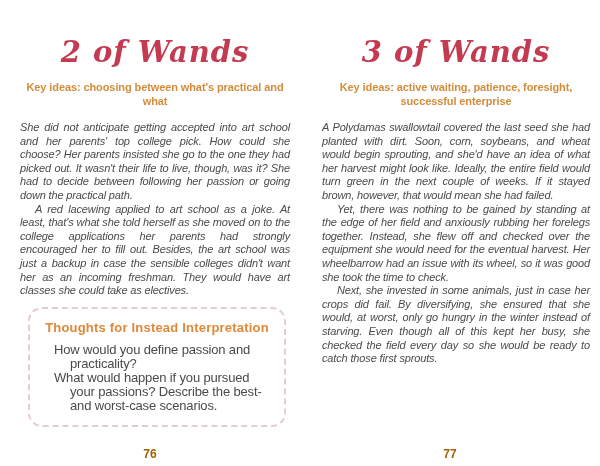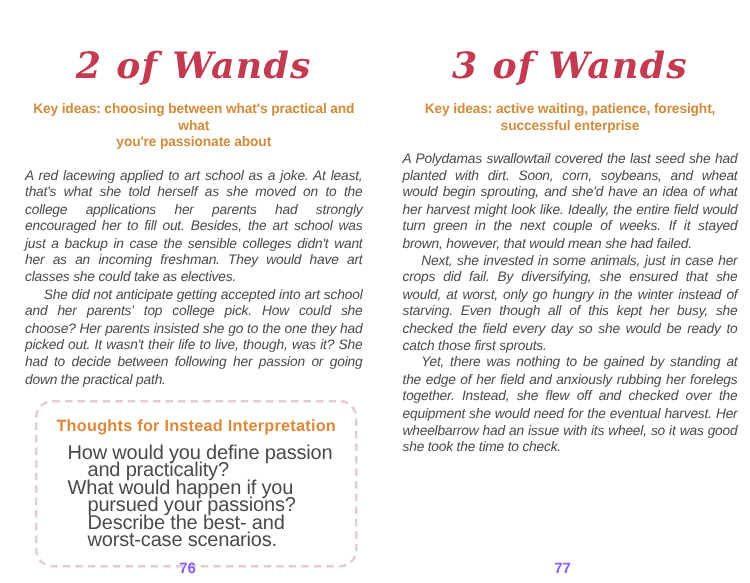--- a/index.html
+++ b/index.html
@@ -68,54 +68,53 @@
   .deeper-box-heading {
     color: #e0883a;
     font-weight: bold;
     font-size: 13px;
     text-align: center;
     margin: 2px 0 8px 0;
     letter-spacing: 0.2px;
   }
   .question {
     color: #4a4a4a;
-    font-size: 16px;
+    font-size: 13px;
     line-height: 14px;
     padding-left: 28px;
     text-indent: -16px;
     letter-spacing: -0.15px;
   }
 
   .page-number {
     position: absolute;
     bottom: 16px;
     left: 0;
     right: 0;
     text-align: center;
-    color: #8b5cf6;
+    color: #a16207;
     font-weight: bold;
     font-size: 12px;
   }
 </style>
 </head>
 <body>
 
 <div class="spread">
 
   <div class="page left">
     <div class="page-title">2 of Wands</div>
 
     <div class="key-ideas">
       <span>Key ideas: choosing between what's practical and what</span><br>
-      <span>you're passionate about</span>
     </div>
 
     <div class="body-text">
+      <p>She did not anticipate getting accepted into art school and her parents' top college pick. How could she choose? Her parents insisted she go to the one they had picked out. It wasn't their life to live, though, was it? She had to decide between following her passion or going down the practical path.</p>
       <p>A red lacewing applied to art school as a joke. At least, that's what she told herself as she moved on to the college applications her parents had strongly encouraged her to fill out. Besides, the art school was just a backup in case the sensible colleges didn't want her as an incoming freshman. They would have art classes she could take as electives.</p>
-      <p>She did not anticipate getting accepted into art school and her parents' top college pick. How could she choose? Her parents insisted she go to the one they had picked out. It wasn't their life to live, though, was it? She had to decide between following her passion or going down the practical path.</p>
     </div>
 
     <div class="deeper-box">
       <div class="deeper-box-heading">Thoughts for Instead Interpretation</div>
       <div class="question">How would you define passion and practicality?</div>
       <div class="question">What would happen if you pursued your passions? Describe the best- and worst-case scenarios.</div>
     </div>
 
     <div class="page-number">76</div>
   </div>
@@ -123,20 +122,20 @@
   <div class="page right">
     <div class="page-title">3 of Wands</div>
 
     <div class="key-ideas">
       <span>Key ideas: active waiting, patience, foresight,</span><br>
       <span>successful enterprise</span>
     </div>
 
     <div class="body-text">
       <p>A Polydamas swallowtail covered the last seed she had planted with dirt. Soon, corn, soybeans, and wheat would begin sprouting, and she'd have an idea of what her harvest might look like. Ideally, the entire field would turn green in the next couple of weeks. If it stayed brown, however, that would mean she had failed.</p>
+      <p>Yet, there was nothing to be gained by standing at the edge of her field and anxiously rubbing her forelegs together. Instead, she flew off and checked over the equipment she would need for the eventual harvest. Her wheelbarrow had an issue with its wheel, so it was good she took the time to check.</p>
       <p>Next, she invested in some animals, just in case her crops did fail. By diversifying, she ensured that she would, at worst, only go hungry in the winter instead of starving. Even though all of this kept her busy, she checked the field every day so she would be ready to catch those first sprouts.</p>
-      <p>Yet, there was nothing to be gained by standing at the edge of her field and anxiously rubbing her forelegs together. Instead, she flew off and checked over the equipment she would need for the eventual harvest. Her wheelbarrow had an issue with its wheel, so it was good she took the time to check.</p>
     </div>
 
     <div class="page-number">77</div>
   </div>
 
 </div>
 
 </body></html>

